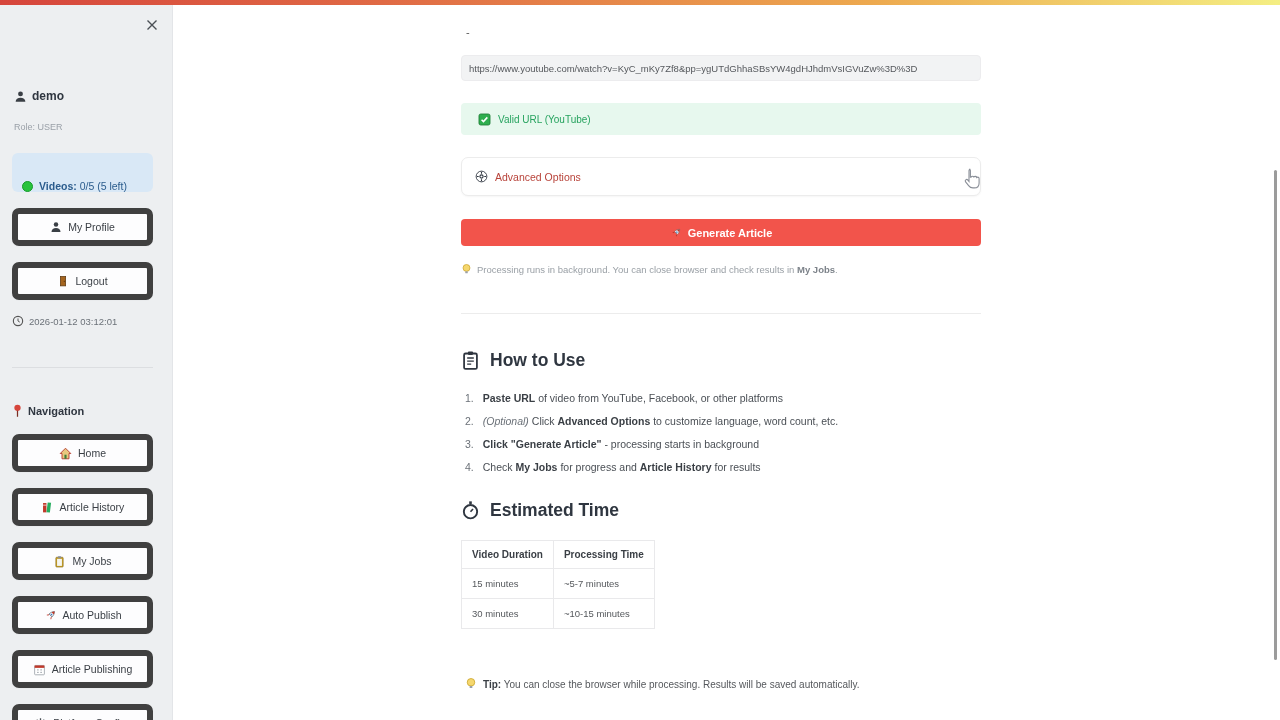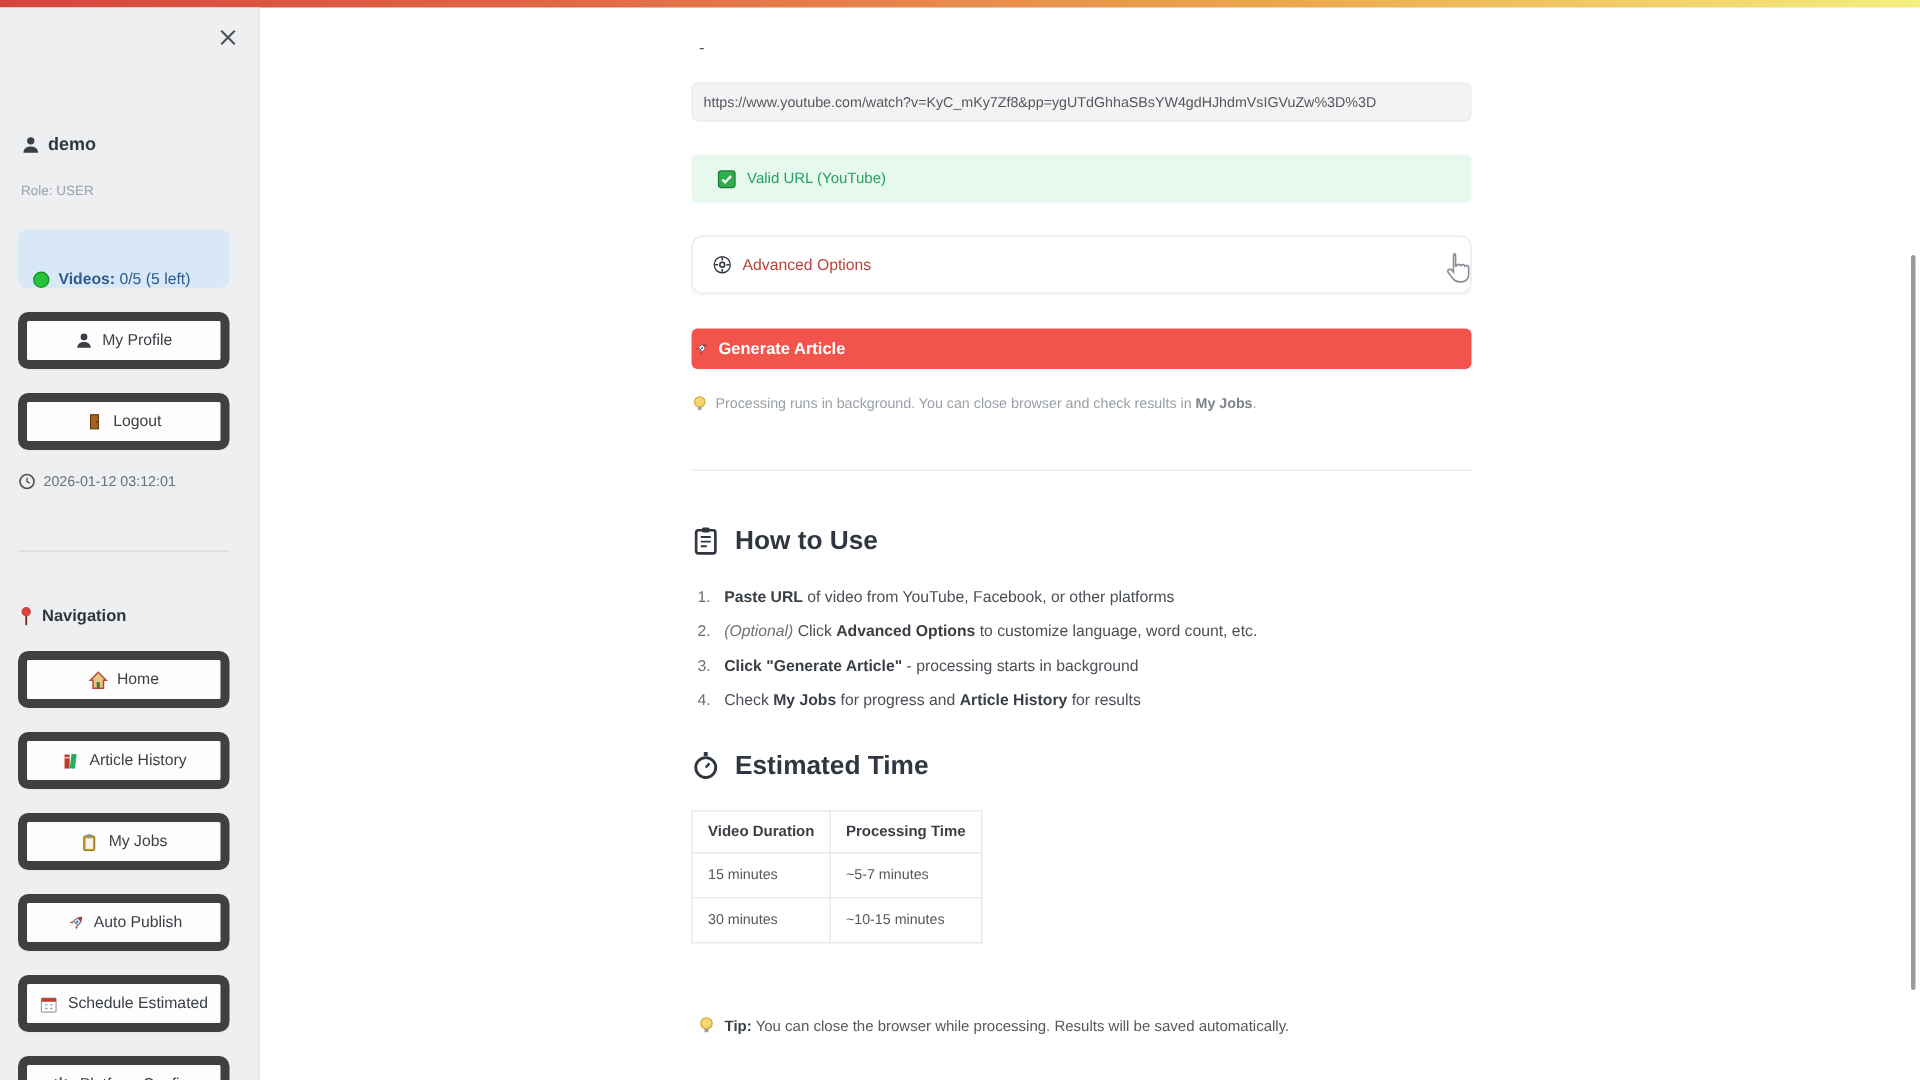--- a/index.html
+++ b/index.html
@@ -43,21 +43,21 @@
     font-size:9.5px; color:#55585c; font-family:"Liberation Sans",sans-serif; }
   .valid-box { position:absolute; top:103px; left:0; width:520px; height:32px;
     background:#e7f8ee; border-radius:4px; display:flex; align-items:center; gap:7px;
     padding-left:17px; font-size:10px; color:#27a35f; }
   .adv-box { position:absolute; top:157px; left:0; width:520px; height:39px;
     background:#fff; border:1px solid #ececec; border-radius:7px;
     box-shadow:0 1px 2px rgba(0,0,0,0.04); display:flex; align-items:center; gap:7px;
     padding-left:13px; font-size:10.5px; color:#b8433a; cursor:pointer; }
   .gen-btn { position:absolute; top:219px; left:0; width:520px; height:27px;
     background:#f2544b; border:none; border-radius:4px; color:#fff; font-weight:bold;
-    font-size:11px; display:flex; align-items:center; justify-content:flex-start; gap:6px;
+    font-size:11px; display:flex; align-items:center; justify-content:center; gap:6px;
     cursor:pointer; font-family:"Liberation Sans",sans-serif; }
   .proc-note { position:absolute; top:263px; left:0; display:flex; align-items:center;
     gap:5px; font-size:9.5px; color:#9aa0a6; }
   .proc-note b { color:#7d838a; }
   .main-hr { position:absolute; top:313px; left:0; width:520px; height:1px; background:#ececec; }
 
   .sec-title { position:absolute; left:0; display:flex; align-items:center; gap:10px;
     font-size:17.5px; font-weight:bold; color:#2f3640; }
   #howto-title { top:350px; }
   #est-title { top:500px; }
@@ -179,21 +179,21 @@
         </g>
       </svg>
       <span>Auto Publish</span>
     </div>
     <div class="side-btn">
       <svg class="icon" width="13" height="13" viewBox="0 0 16 16">
         <rect x="2" y="3" width="12" height="11.5" rx="1" fill="#fff" stroke="#9aa0a8" stroke-width="1"></rect>
         <path d="M2 3h12v3H2z" fill="#c0392b"></path>
         <path d="M5 8.5h2M9 8.5h2M5 11.5h2M9 11.5h2" stroke="#9aa0a8" stroke-width="1.2"></path>
       </svg>
-      <span>Schedule Estimated</span>
+      <span>Article Publishing</span>
     </div>
     <div class="side-btn">
       <svg class="icon" width="13" height="13" viewBox="0 0 16 16">
         <circle cx="8" cy="8" r="2.3" fill="none" stroke="#4a4f55" stroke-width="1.6"></circle>
         <g stroke="#4a4f55" stroke-width="1.6">
           <path d="M8 1.4V4M8 12v2.6M1.4 8H4M12 8h2.6M3.3 3.3l1.8 1.8M10.9 10.9l1.8 1.8M3.3 12.7l1.8-1.8M10.9 5.1l1.8-1.8"></path>
         </g>
       </svg>
       <span>Platform Configs</span>
     </div>

